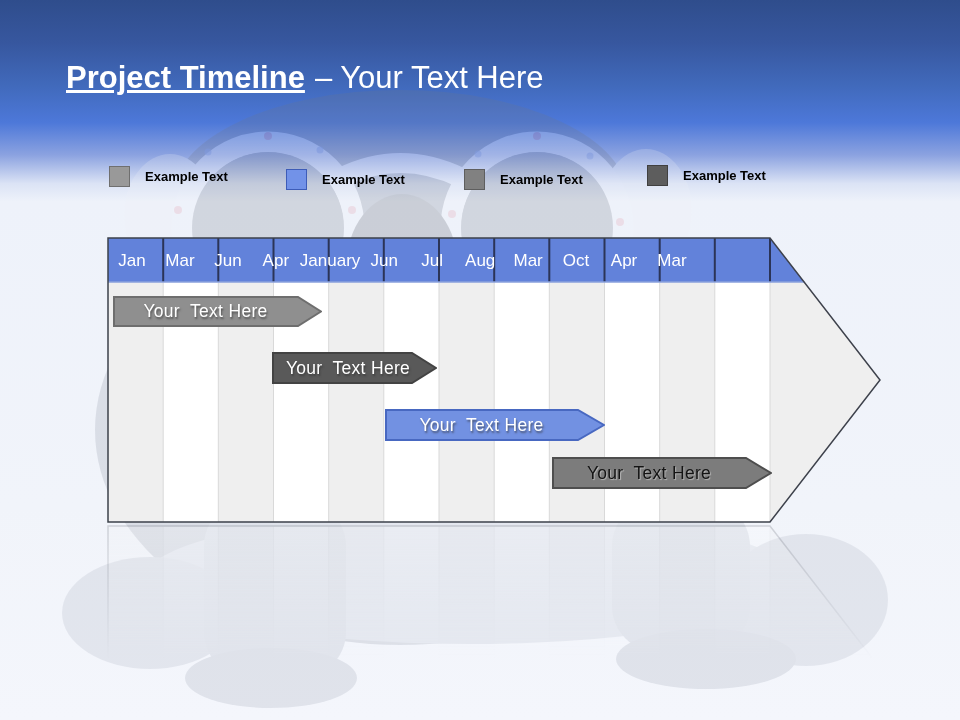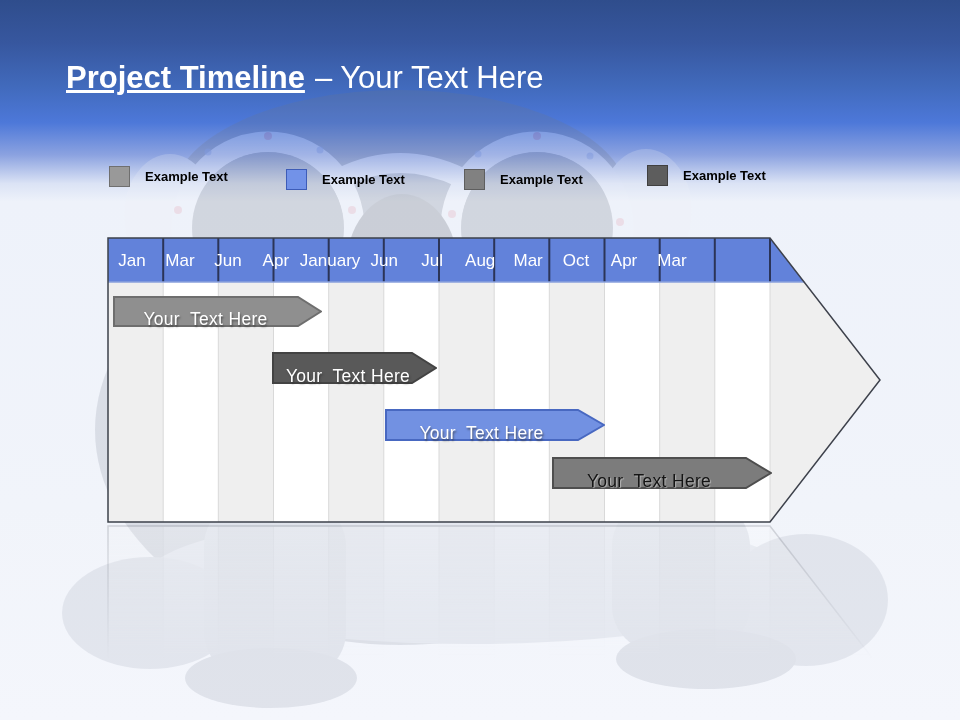--- a/index.html
+++ b/index.html
@@ -17,21 +17,21 @@
   .leg{position:absolute;display:flex;align-items:center;gap:15px;}
   .leg .sw{width:21px;height:21px;box-sizing:border-box;}
   .leg .lb{font-size:13px;font-weight:bold;color:#000;white-space:nowrap;}
   
   .chart-svg{position:absolute;left:107px;top:237px;}
   .months{position:absolute;left:108px;top:239px;width:588px;height:43px;display:flex;}
   .months span{flex:1;display:flex;align-items:center;justify-content:center;
                color:#fff;font-size:17px;}
   .bar{position:absolute;}
   .bar svg{position:absolute;left:0;top:0;}
-  .bar .txt{position:absolute;top:8px;left:0;text-align:center;font-size:17.5px;
+  .bar .txt{position:absolute;top:0;left:0;text-align:center;font-size:17.5px;
             white-space:pre;letter-spacing:.3px;}
   .bar .txt.light{color:#fff;text-shadow:1px 2px 2px rgba(50,50,50,.65);}
   .bar .txt.dark{color:#141414;text-shadow:1px 1px 1px rgba(255,255,255,.45);}
   
   .reflection{position:absolute;left:107px;top:524px;width:775px;height:170px;overflow:hidden;
               opacity:.20;
               -webkit-mask-image:linear-gradient(to bottom,#000 0%,transparent 80%);
               mask-image:linear-gradient(to bottom,#000 0%,transparent 80%);}
   .reflection svg{transform:scaleY(-1);}
 </style>

